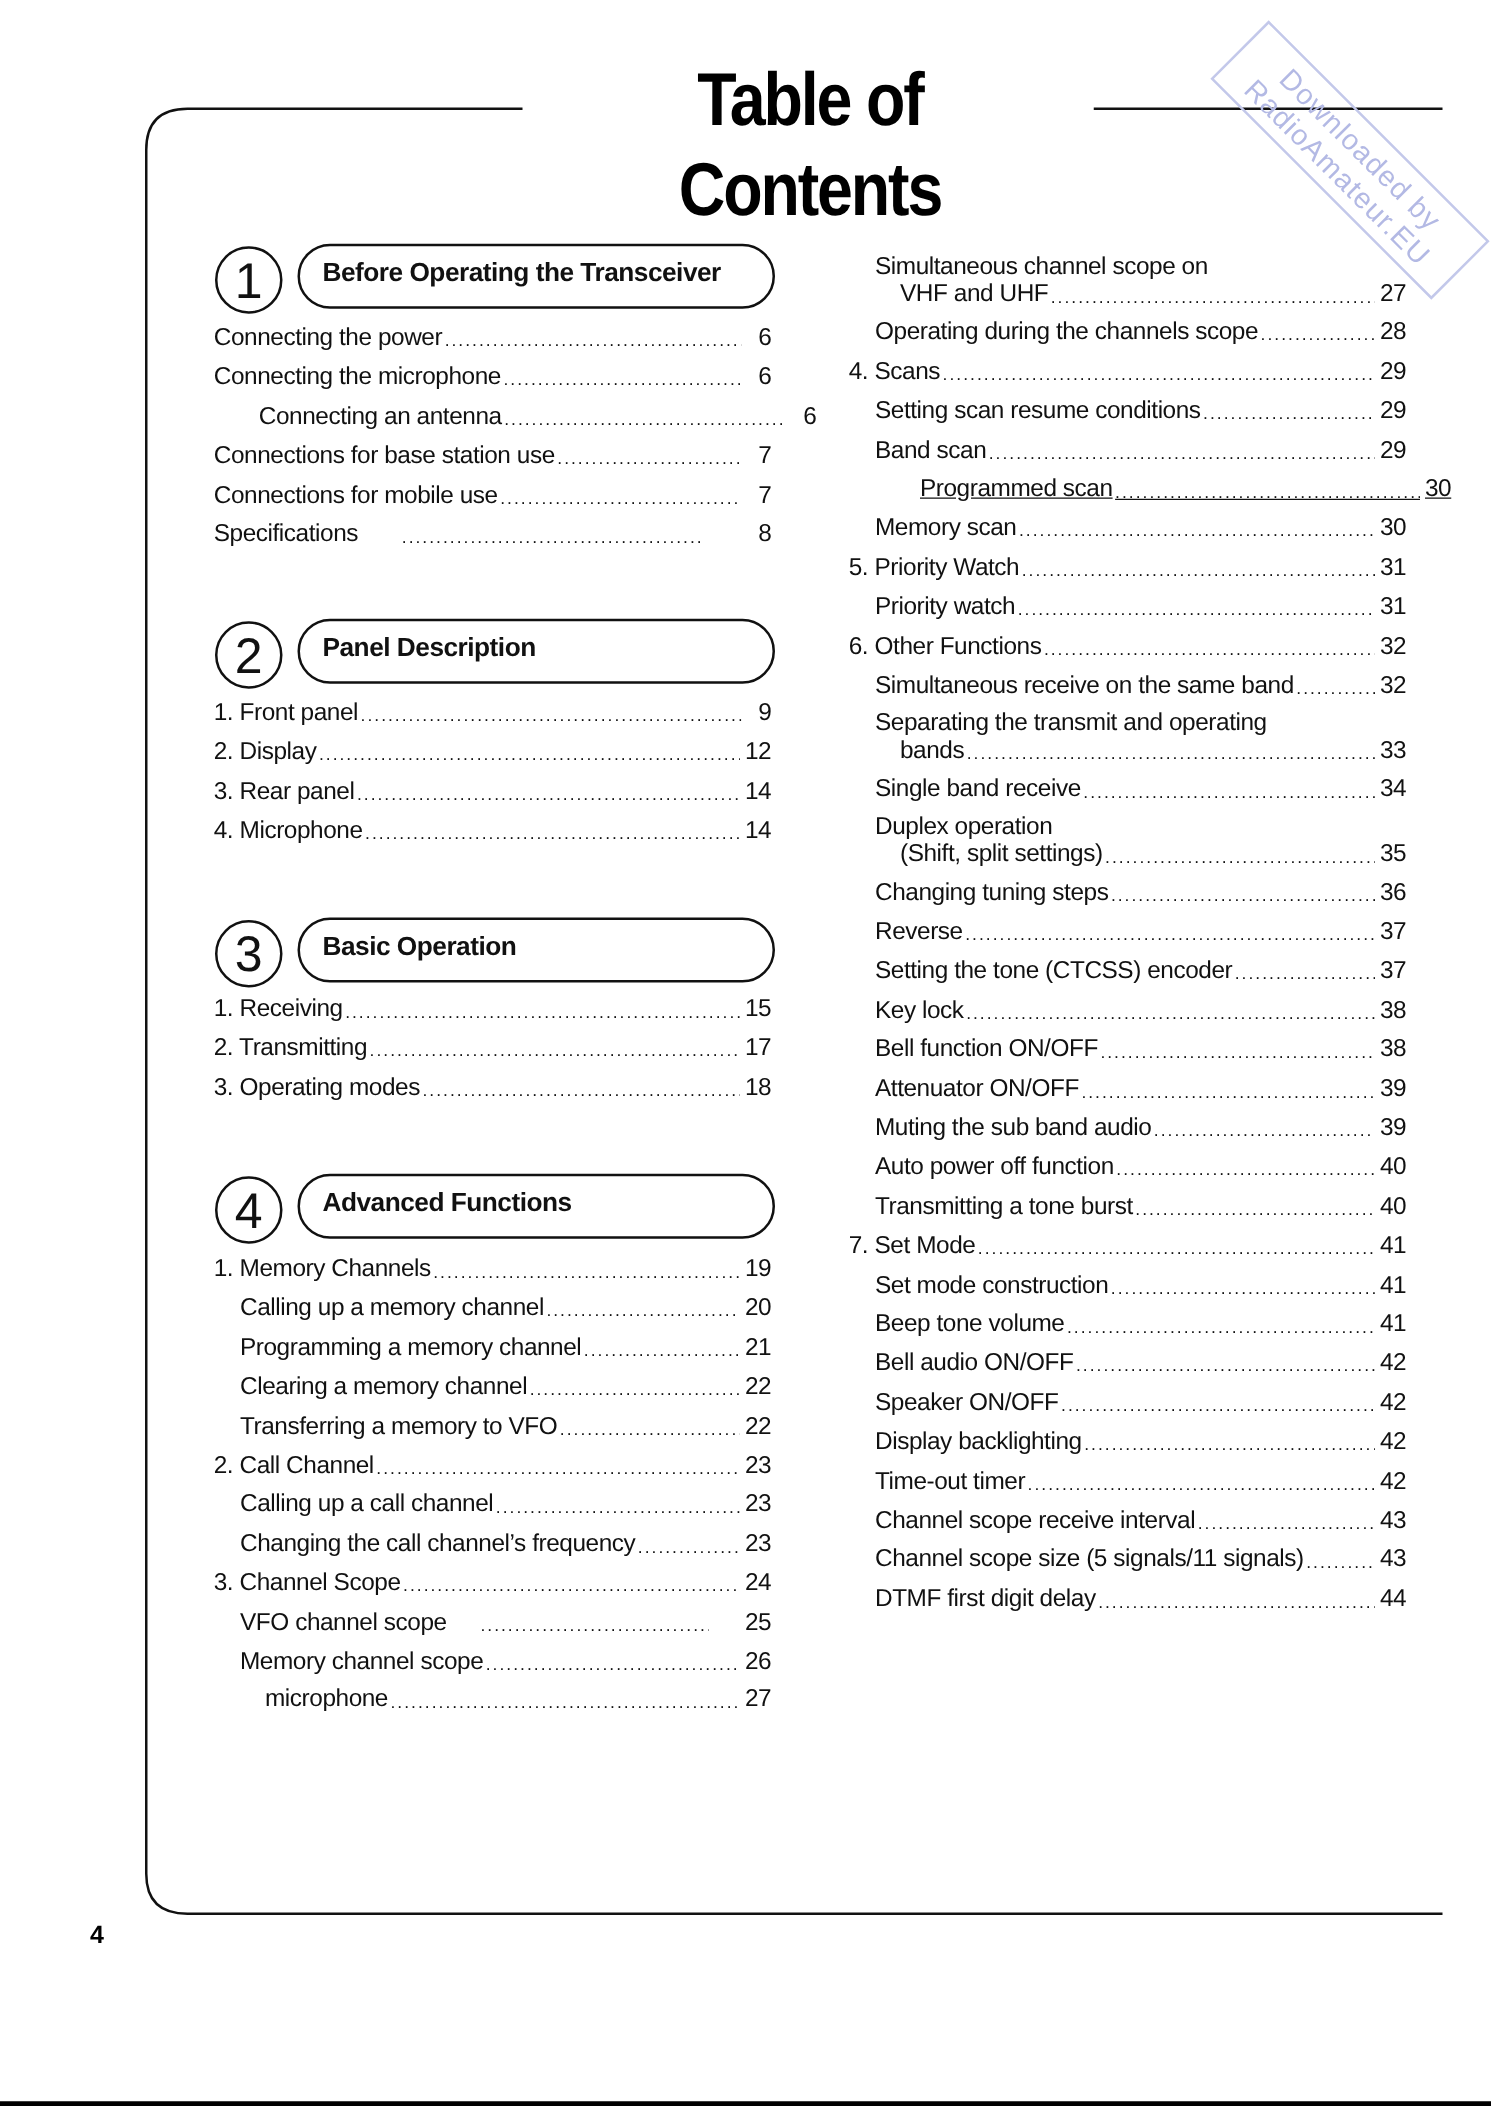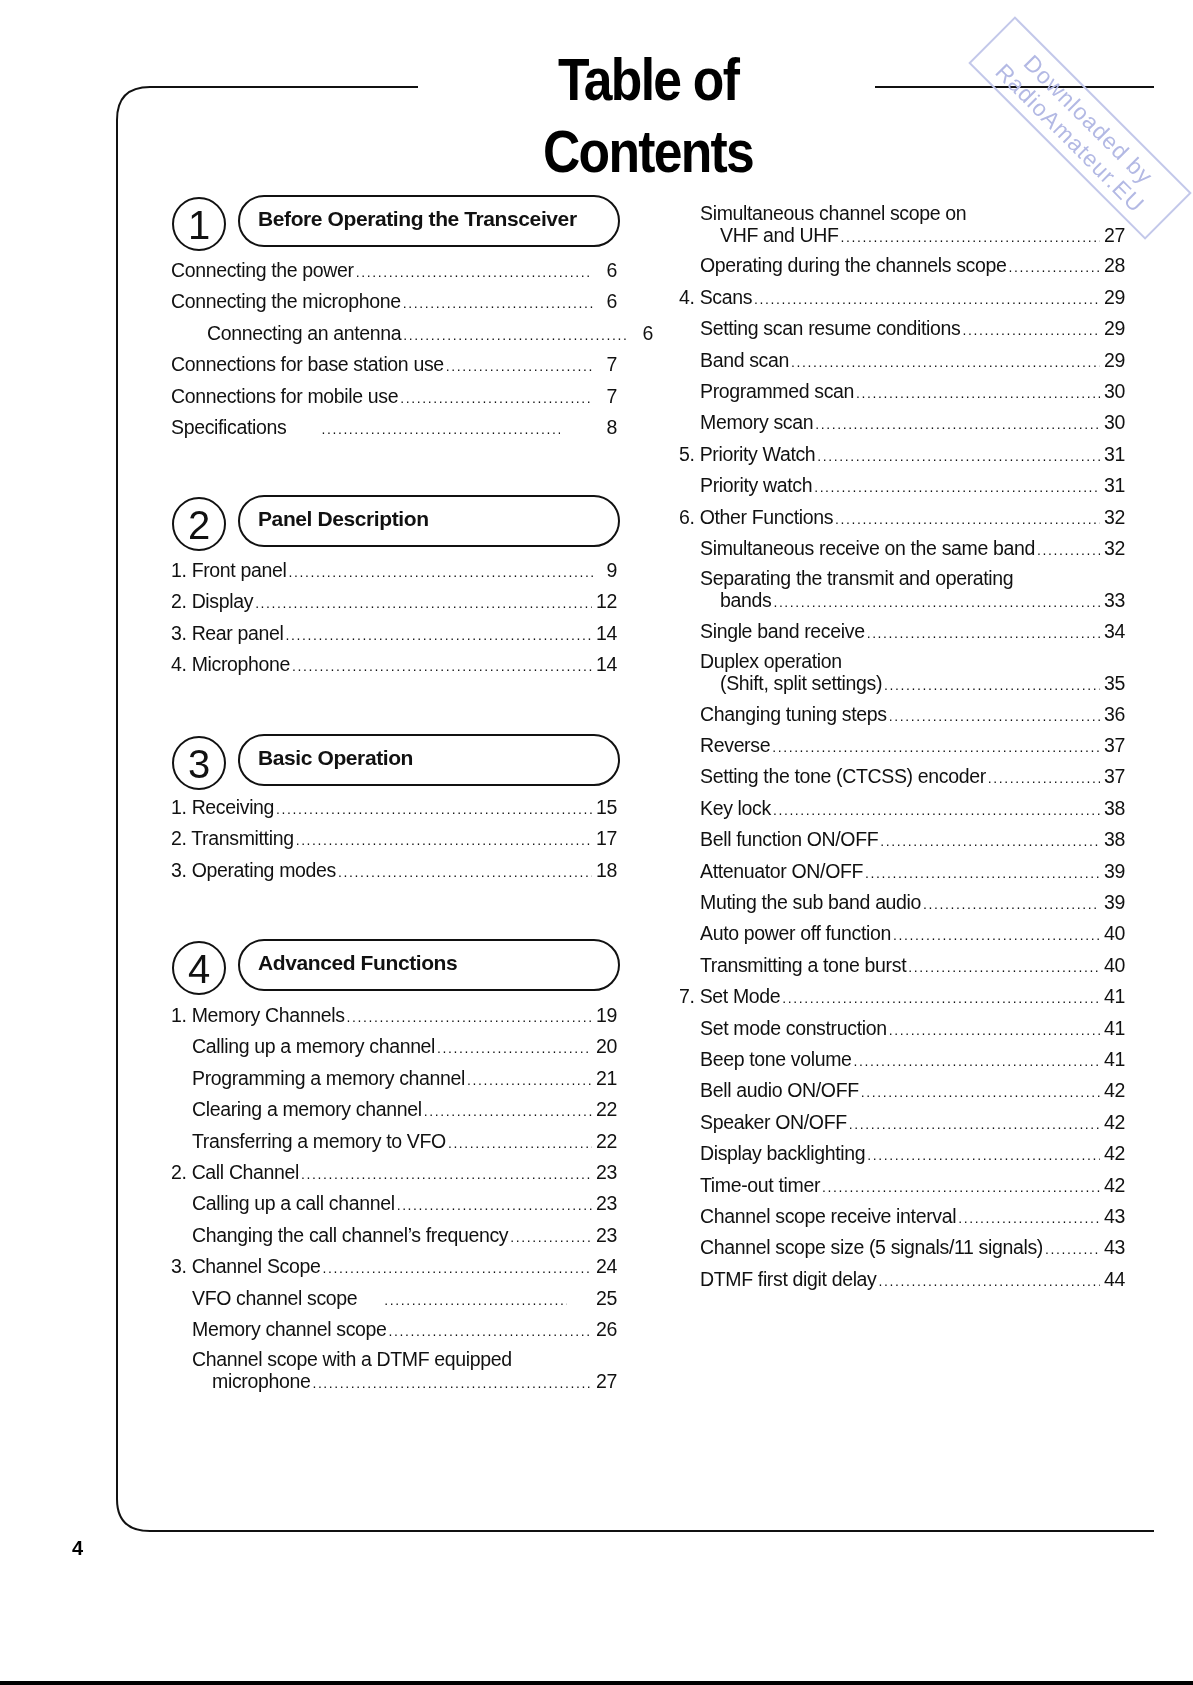--- a/index.html
+++ b/index.html
@@ -186,21 +186,20 @@
       <span class="lbl">VFO channel scope</span>
       <span class="dots">........................................................................................................................................................................................................</span>
       <span class="pg">25</span>
     </div>
     <div class="row" style="left: 192px; width: 425px; top: 1318px;">
       <span class="lbl">Memory channel scope</span>
       <span class="dots">........................................................................................................................................................................................................</span>
       <span class="pg">26</span>
     </div>
     <div class="row two" style="left: 192px; width: 425px; top: 1348.4px;">
-      <div class="first">Channel scope with a DTMF equipped</div>
       <div class="second">
         <span class="lbl">microphone</span>
         <span class="dots">........................................................................................................................................................................................................</span>
         <span class="pg">27</span>
       </div>
     </div>
   </div>
 
 <div id="right-col">
     <div class="row two" style="left: 700px; width: 425px; top: 202px;">
@@ -224,21 +223,21 @@
     <div class="row" style="left: 700px; width: 425px; top: 317.2px;">
       <span class="lbl">Setting scan resume conditions</span>
       <span class="dots">........................................................................................................................................................................................................</span>
       <span class="pg">29</span>
     </div>
     <div class="row" style="left: 700px; width: 425px; top: 348.6px;">
       <span class="lbl">Band scan</span>
       <span class="dots">........................................................................................................................................................................................................</span>
       <span class="pg">29</span>
     </div>
-    <div class="row" style="left: 700px; width: 425px; top: 380px;">
+    <div class="row" style="left: 736px; width: 425px; top: 380px; text-decoration: underline;">
       <span class="lbl">Programmed scan</span>
       <span class="dots">........................................................................................................................................................................................................</span>
       <span class="pg">30</span>
     </div>
     <div class="row" style="left: 700px; width: 425px; top: 411.4px;">
       <span class="lbl">Memory scan</span>
       <span class="dots">........................................................................................................................................................................................................</span>
       <span class="pg">30</span>
     </div>
     <div class="row" style="left: 679px; width: 446px; top: 442.8px;">

